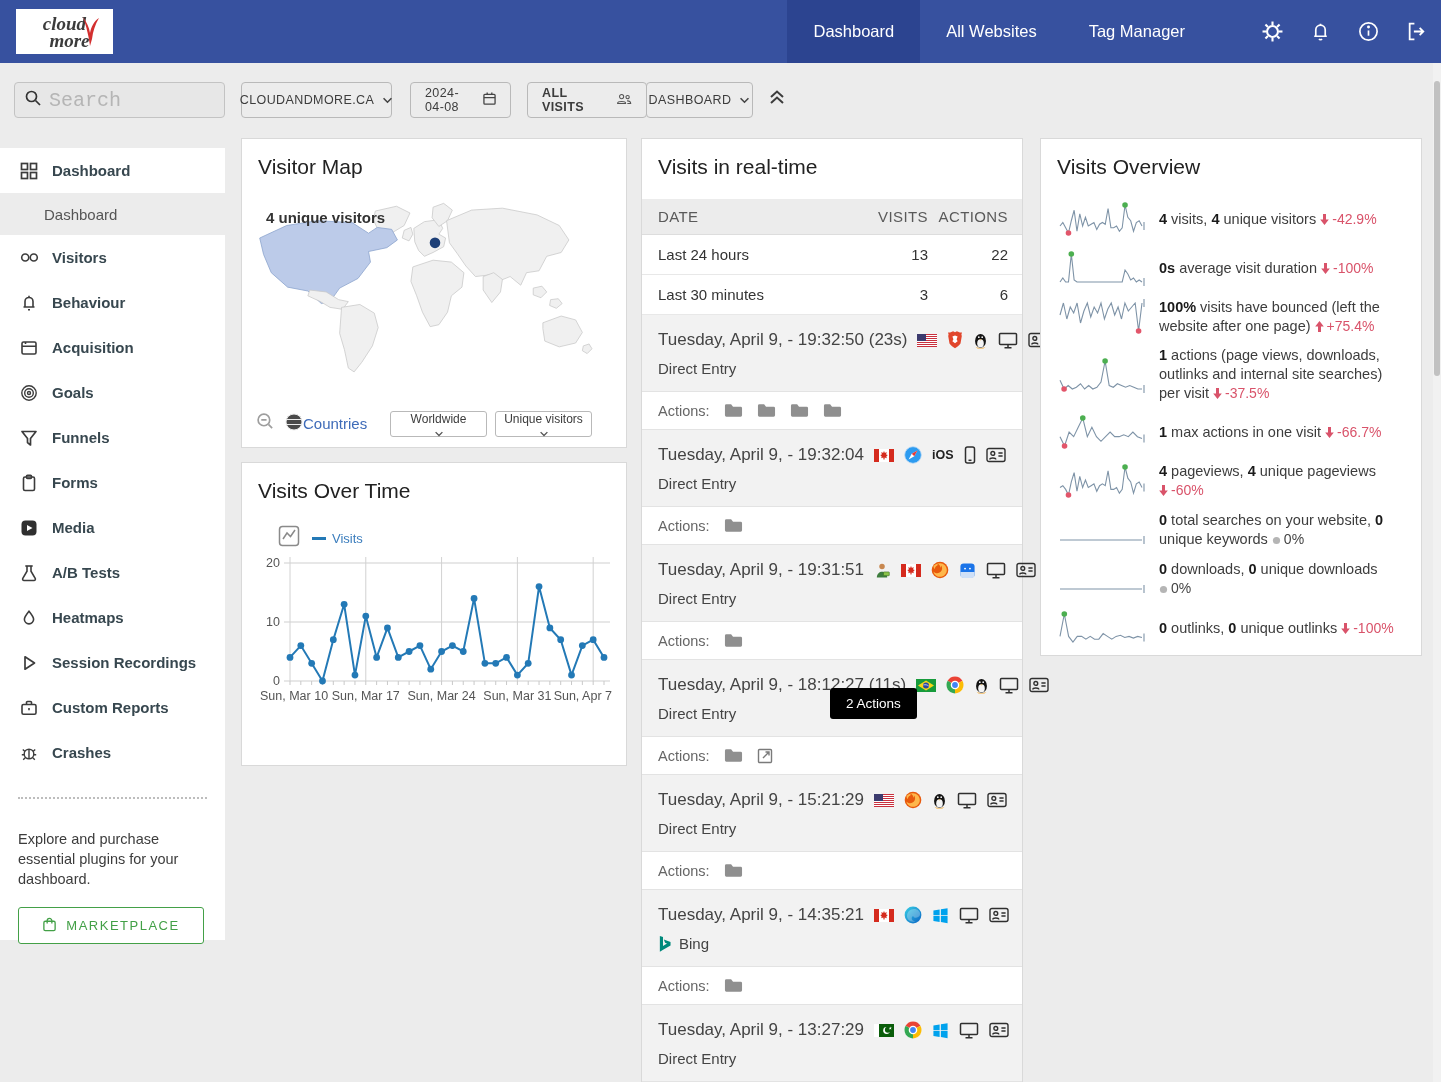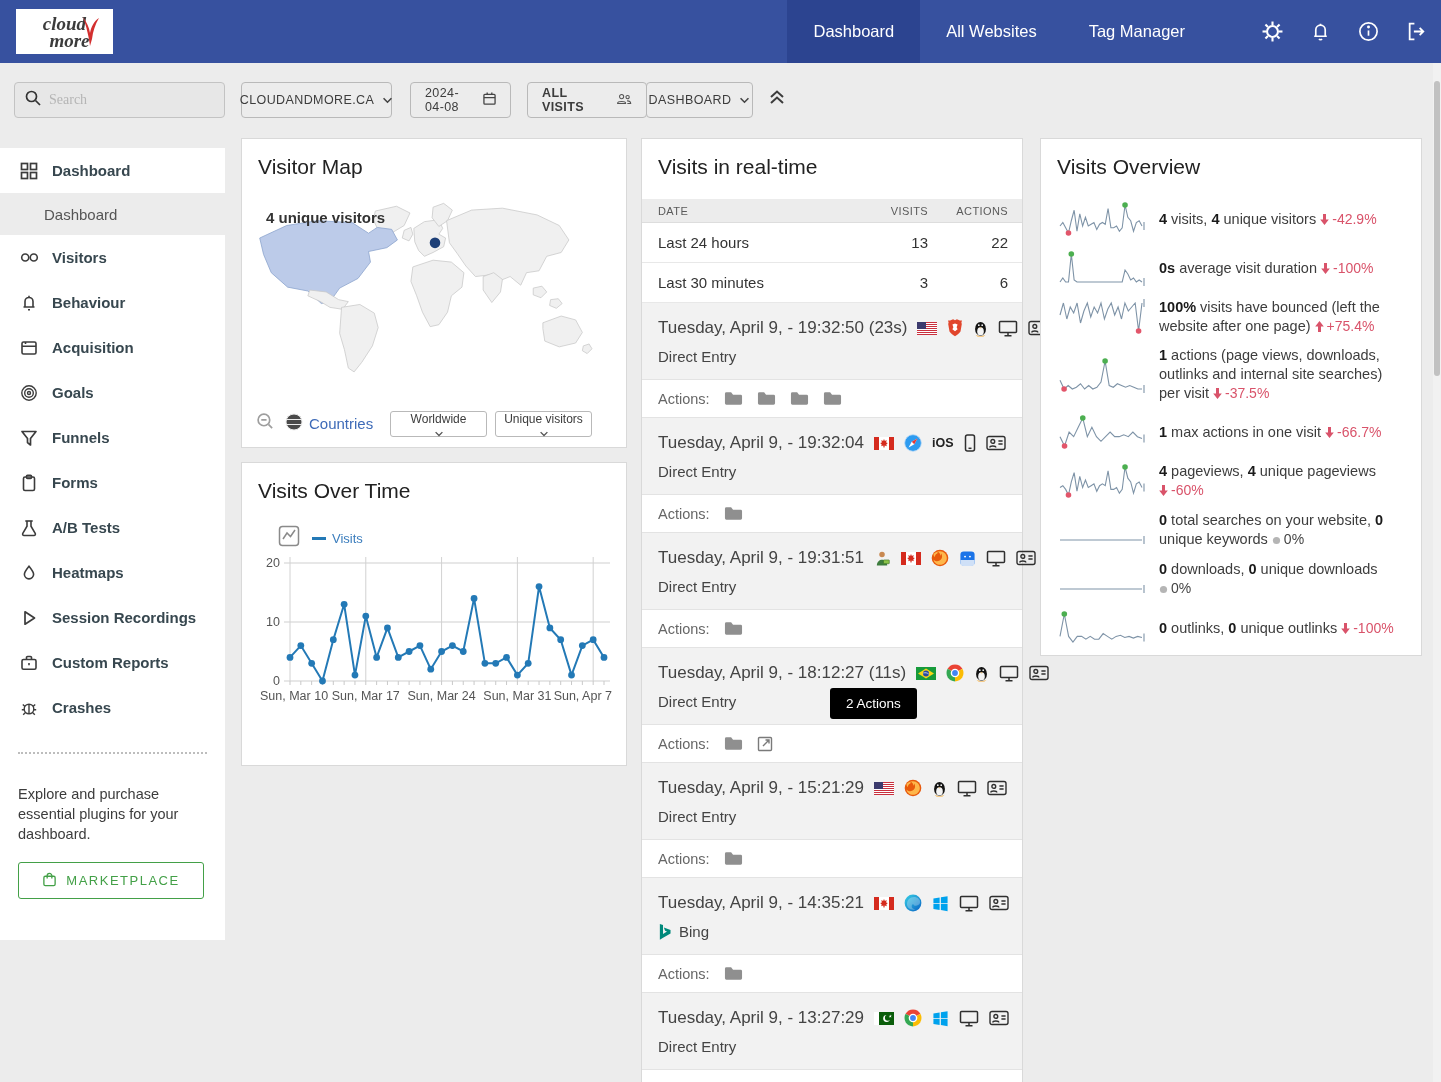--- a/index.html
+++ b/index.html
@@ -15,21 +15,21 @@
   .logo-ribbon { position:absolute; right:12px; top:6px; }
   .nav-items { position:absolute; right:230px; top:0; height:63px; display:flex; }
   .nav-item { height:63px; display:flex; align-items:center; padding:0 26px; color:#fff; font-size:16.5px; cursor:pointer; }
   .nav-item.active { background:#2c4490; }
   .nav-icons { position:absolute; right:14px; top:0; height:63px; display:flex; align-items:center; gap:27px; }
   .nav-icon { width:21px; height:21px; cursor:pointer; display:flex; }
 
   
   .toolbar { position:absolute; left:0; top:63px; width:1441px; height:55px; }
   .search-box { position:absolute; left:14px; top:19px; width:211px; height:36px; background:#e7e7e7; border:1px solid #c3c3c3; border-radius:4px; display:flex; align-items:center; padding:0 10px; gap:8px; }
-  .search-box input { border:none; outline:none; background:transparent; font-size:14px; color:#b91c1c; width:150px; font-family:Liberation Serif, serif; }
+  .search-box input { border:none; outline:none; background:transparent; font-size:20px; color:#b91c1c; width:150px; font-family:Liberation Mono, monospace; }
   .search-box input::placeholder { color:#b5b5b5; }
   .tb-btn { position:absolute; top:19px; height:36px; background:#ececec; border:1px solid #b9b9b9; border-radius:4px; display:flex; align-items:center; justify-content:center; gap:8px; font-size:12.5px; color:#3c3c3c; letter-spacing:.4px; cursor:pointer; padding:0 14px; }
   .collapse-btn { position:absolute; left:768px; top:26px; cursor:pointer; }
 
   
   .sidebar { position:absolute; left:0; top:148px; width:225px; height:792px; background:#fff; }
   .sb-item { height:45px; display:flex; align-items:center; padding-left:20px; gap:13px; cursor:pointer; }
   .sb-item .sb-icon { width:19px; height:19px; display:flex; align-items:center; }
   .sb-item .sb-label { font-size:15px; font-weight:bold; color:#37474f; }
   .sb-item.sub { padding-left:44px; height:42px; }
@@ -41,36 +41,36 @@
 
   
   .card { position:absolute; background:#fff; border:1px solid #d9d9d9; }
   .card-title { font-size:21px; color:#222; padding:16px 16px 0 16px; font-weight:normal; }
 
   
   #card-map { left:241px; top:138px; width:386px; height:310px; }
   .map-wrap { position:absolute; left:10px; top:52px; width:366px; height:200px; }
   .map-overlay { position:absolute; left:24px; top:70px; font-size:15px; font-weight:bold; color:#333; }
   .map-controls { position:absolute; left:14px; bottom:12px; width:358px; display:flex; align-items:center; }
-  .countries-link { color:#3e6bb8; font-size:15px; margin-left:6px; cursor:pointer; }
+  .countries-link { color:#3e6bb8; font-size:15px; cursor:pointer; }
   .mini-select { height:26px; background:#fff; border:1px solid #b9b9b9; border-radius:3px; font-size:12px; color:#3c3c3c; display:flex; align-items:center; justify-content:space-between; padding:0 7px; cursor:pointer;flex-direction:column; }
   .mini-select.s1 { position:absolute; left:134px; width:97px; }
   .mini-select.s2 { position:absolute; left:239px; width:97px; }
 
   
   #card-chart { left:241px; top:462px; width:386px; height:304px; }
   .legend-row { position:absolute; left:36px; top:62px; display:flex; align-items:center; gap:12px; }
   .legend-entry { display:flex; align-items:center; gap:6px; color:#3b7dbd; font-size:13px; }
   .legend-dash { width:14px; height:3px; background:#2379b6; }
   #chart-area { position:absolute; left:16px; top:78px; }
   .ax { font-size:12.5px; fill:#555; font-family:"Liberation Sans",sans-serif; }
 
   
   #card-rt { left:641px; top:138px; width:382px; height:990px; }
-  .rt-header { margin-top:20px; height:24px; background:#ececec; border-bottom:1px solid #ddd; display:flex; align-items:center; padding:0 14px 0 16px; font-size:11px; color:#5a5a5a; letter-spacing:.4px; }
+  .rt-header { margin-top:20px; height:36px; background:#ececec; border-bottom:1px solid #ddd; display:flex; align-items:center; padding:0 14px 0 16px; font-size:15px; color:#5a5a5a; letter-spacing:.4px; }
   .c1 { flex:1; } .c2 { width:70px; text-align:right; } .c3 { width:80px; text-align:right; }
   .rt-sum { height:40px; display:flex; align-items:center; padding:0 14px 0 16px; font-size:15px; color:#333; border-bottom:1px solid #e8e8e8; }
   .rt-visit { background:#f2f2f2; border-bottom:1px solid #e3e3e3; padding:12px 16px 10px 16px; }
   .rt-line1 { display:flex; align-items:center; gap:10px; height:26px; }
   .rt-time { font-size:17px; color:#444; white-space:nowrap; }
   .rt-line2 { display:flex; align-items:center; gap:8px; height:26px; margin-top:2px; font-size:15px; color:#444; }
   .rt-actions { height:38px; display:flex; align-items:center; gap:14px; padding:0 16px; font-size:14.5px; color:#666; border-bottom:1px solid #e3e3e3; background:#fff; }
   .rt-ico { display:flex; align-items:center; }
   .ios-label { font-size:12.5px; font-weight:bold; color:#222; }
   .rt-tooltip { position:absolute; left:188px; top:549px; background:#000; color:#fff; font-size:13.5px; padding:8px 16px; border-radius:3px; z-index:5; }
@@ -254,20 +254,29 @@
           <span class="sb-label">Funnels</span>
         </div>
         <div class="sb-item">
           <span class="sb-icon">
             <svg width="18" height="18" viewBox="0 0 18 18" fill="none" stroke="#3c3c3c" stroke-width="1.6">
               <rect x="3.5" y="3" width="11" height="13.5" rx="1.5"></rect>
               <rect x="6.5" y="1.3" width="5" height="3.2" rx="1"></rect>
             </svg>
           </span>
           <span class="sb-label">Forms</span>
+        </div>
+        <div class="sb-item">
+          <span class="sb-icon">
+            <svg width="18" height="18" viewBox="0 0 18 18">
+              <rect x="1.5" y="1.5" width="15" height="15" rx="4" fill="#2f2f2f"></rect>
+              <path d="M7 6 l5.5 3 -5.5 3 z" fill="#fff"></path>
+            </svg>
+          </span>
+          <span class="sb-label">Media</span>
         </div>
         <div class="sb-item">
           <span class="sb-icon">
             <svg width="18" height="18" viewBox="0 0 18 18" fill="none" stroke="#3c3c3c" stroke-width="1.6">
               <path d="M7 2 v5.2 l-4.2 7.2 a1.4 1.4 0 0 0 1.2 2.1 h10 a1.4 1.4 0 0 0 1.2 -2.1 L11 7.2 V2"></path>
               <path d="M5.3 2 h7.4"></path>
             </svg>
           </span>
           <span class="sb-label">A/B Tests</span>
         </div>

